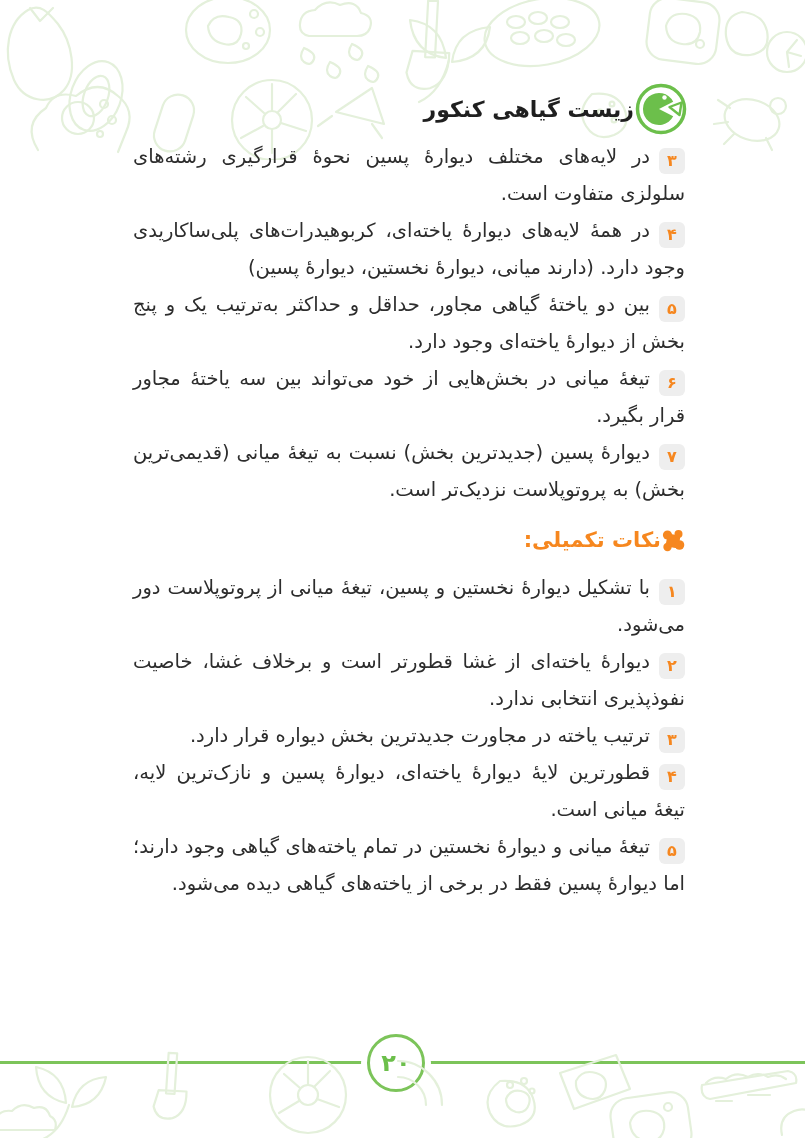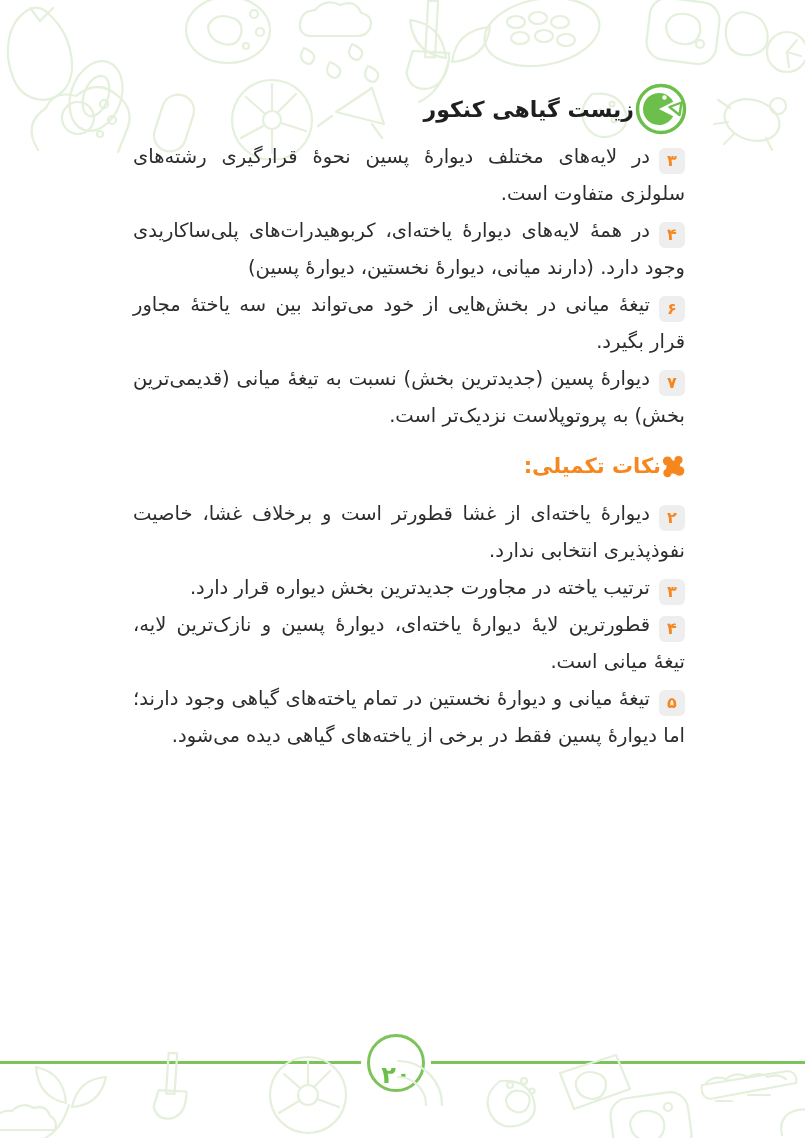--- a/index.html
+++ b/index.html
@@ -63,21 +63,21 @@
   
   .footer-line{
     position:absolute;left:0;top:1061px;width:100%;height:3px;
     background:var(--line-green);
   }
   .page-circle{
     position:absolute;top:1034px;left:367px;
     width:52px;height:52px;border-radius:50%;
     background:#fff;border:3px solid var(--line-green);
     box-shadow:0 0 0 6px #fff;
-    display:flex;align-items:flex-end;justify-content:center;
+    display:flex;align-items:center;justify-content:center;
     color:var(--accent-green);font-size:24px;font-weight:bold;
   }
 </style>
 </head>
 <body>
 
 <main class="page">
 
   <svg class="decor top" width="805" height="160" viewBox="0 0 805 160" aria-hidden="true">
     <path d="M28,10 C8,22 2,52 14,80 C24,102 50,106 64,90 C78,74 72,42 58,24 C48,12 40,3 28,10 Z"></path>
@@ -146,39 +146,45 @@
 
   <section class="content" dir="rtl">
 
     <p class="item">
       <span class="badge">۳</span><span>در لایه‌های مختلف دیوارۀ پسین نحوۀ قرارگیری رشته‌های سلولزی متفاوت است.</span>
     </p>
     <p class="item">
       <span class="badge">۴</span><span>در همۀ لایه‌های دیوارۀ یاخته‌ای، کربوهیدرات‌های پلی‌ساکاریدی وجود دارد. (دارند میانی، دیوارۀ نخستین، دیوارۀ پسین)</span>
     </p>
     <p class="item">
+      <span class="badge">۵</span><span>بین دو یاختۀ گیاهی مجاور، حداقل و حداکثر به‌ترتیب یک و پنج بخش از دیوارۀ یاخته‌ای وجود دارد.</span>
+    </p>
+    <p class="item">
       <span class="badge">۶</span><span>تیغۀ میانی در بخش‌هایی از خود می‌تواند بین سه یاختۀ مجاور قرار بگیرد.</span>
     </p>
     <p class="item">
       <span class="badge">۷</span><span>دیوارۀ پسین (جدیدترین بخش) نسبت به تیغۀ میانی (قدیمی‌ترین بخش) به پروتوپلاست نزدیک‌تر است.</span>
     </p>
 
     <h2 class="notes-heading">
       <svg class="puzzle-svg" viewBox="0 0 24 24" aria-hidden="true">
         <g class="puzzle-fill">
           <rect x="5.5" y="5.5" width="13" height="13" rx="3" transform="rotate(10 12 12)"></rect>
           <circle cx="6.5" cy="6" r="4.6"></circle>
           <circle cx="17.5" cy="5" r="4"></circle>
           <circle cx="18.5" cy="16" r="4.8"></circle>
           <circle cx="6.5" cy="18" r="4.2"></circle>
         </g>
       </svg>
       <span>نکات تکمیلی:</span>
     </h2>
 
+    <p class="item">
+      <span class="badge">۱</span><span>با تشکیل دیوارۀ نخستین و پسین، تیغۀ میانی از پروتوپلاست دور می‌شود.</span>
+    </p>
     <p class="item">
       <span class="badge">۲</span><span>دیوارۀ یاخته‌ای از غشا قطورتر است و برخلاف غشا، خاصیت نفوذپذیری انتخابی ندارد.</span>
     </p>
     <p class="item">
       <span class="badge">۳</span><span>ترتیب یاخته در مجاورت جدیدترین بخش دیواره قرار دارد.</span>
     </p>
     <p class="item">
       <span class="badge">۴</span><span>قطورترین لایۀ دیوارۀ یاخته‌ای، دیوارۀ پسین و نازک‌ترین لایه، تیغۀ میانی است.</span>
     </p>
     <p class="item">

